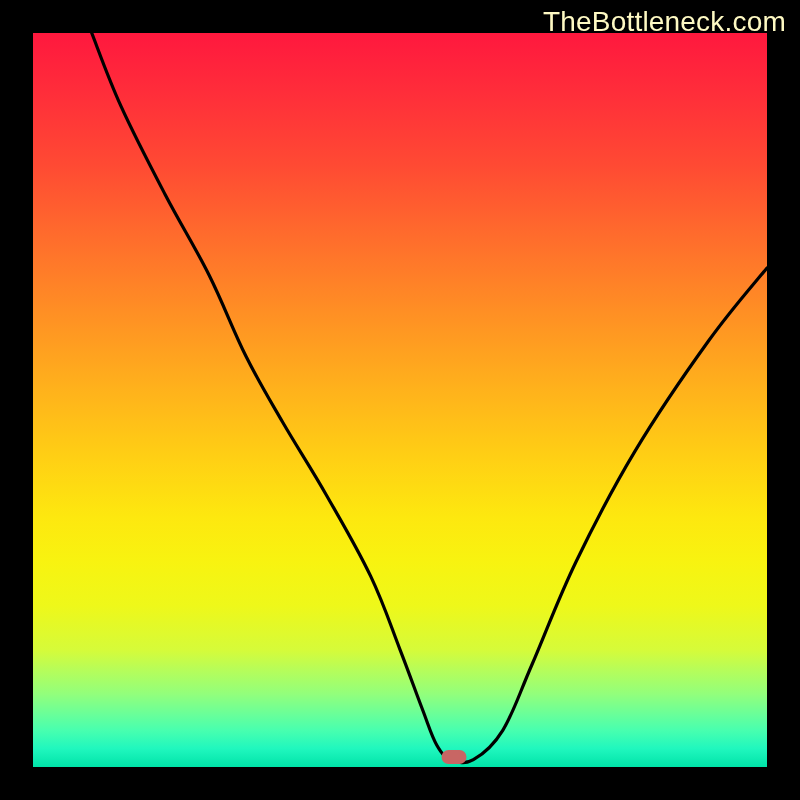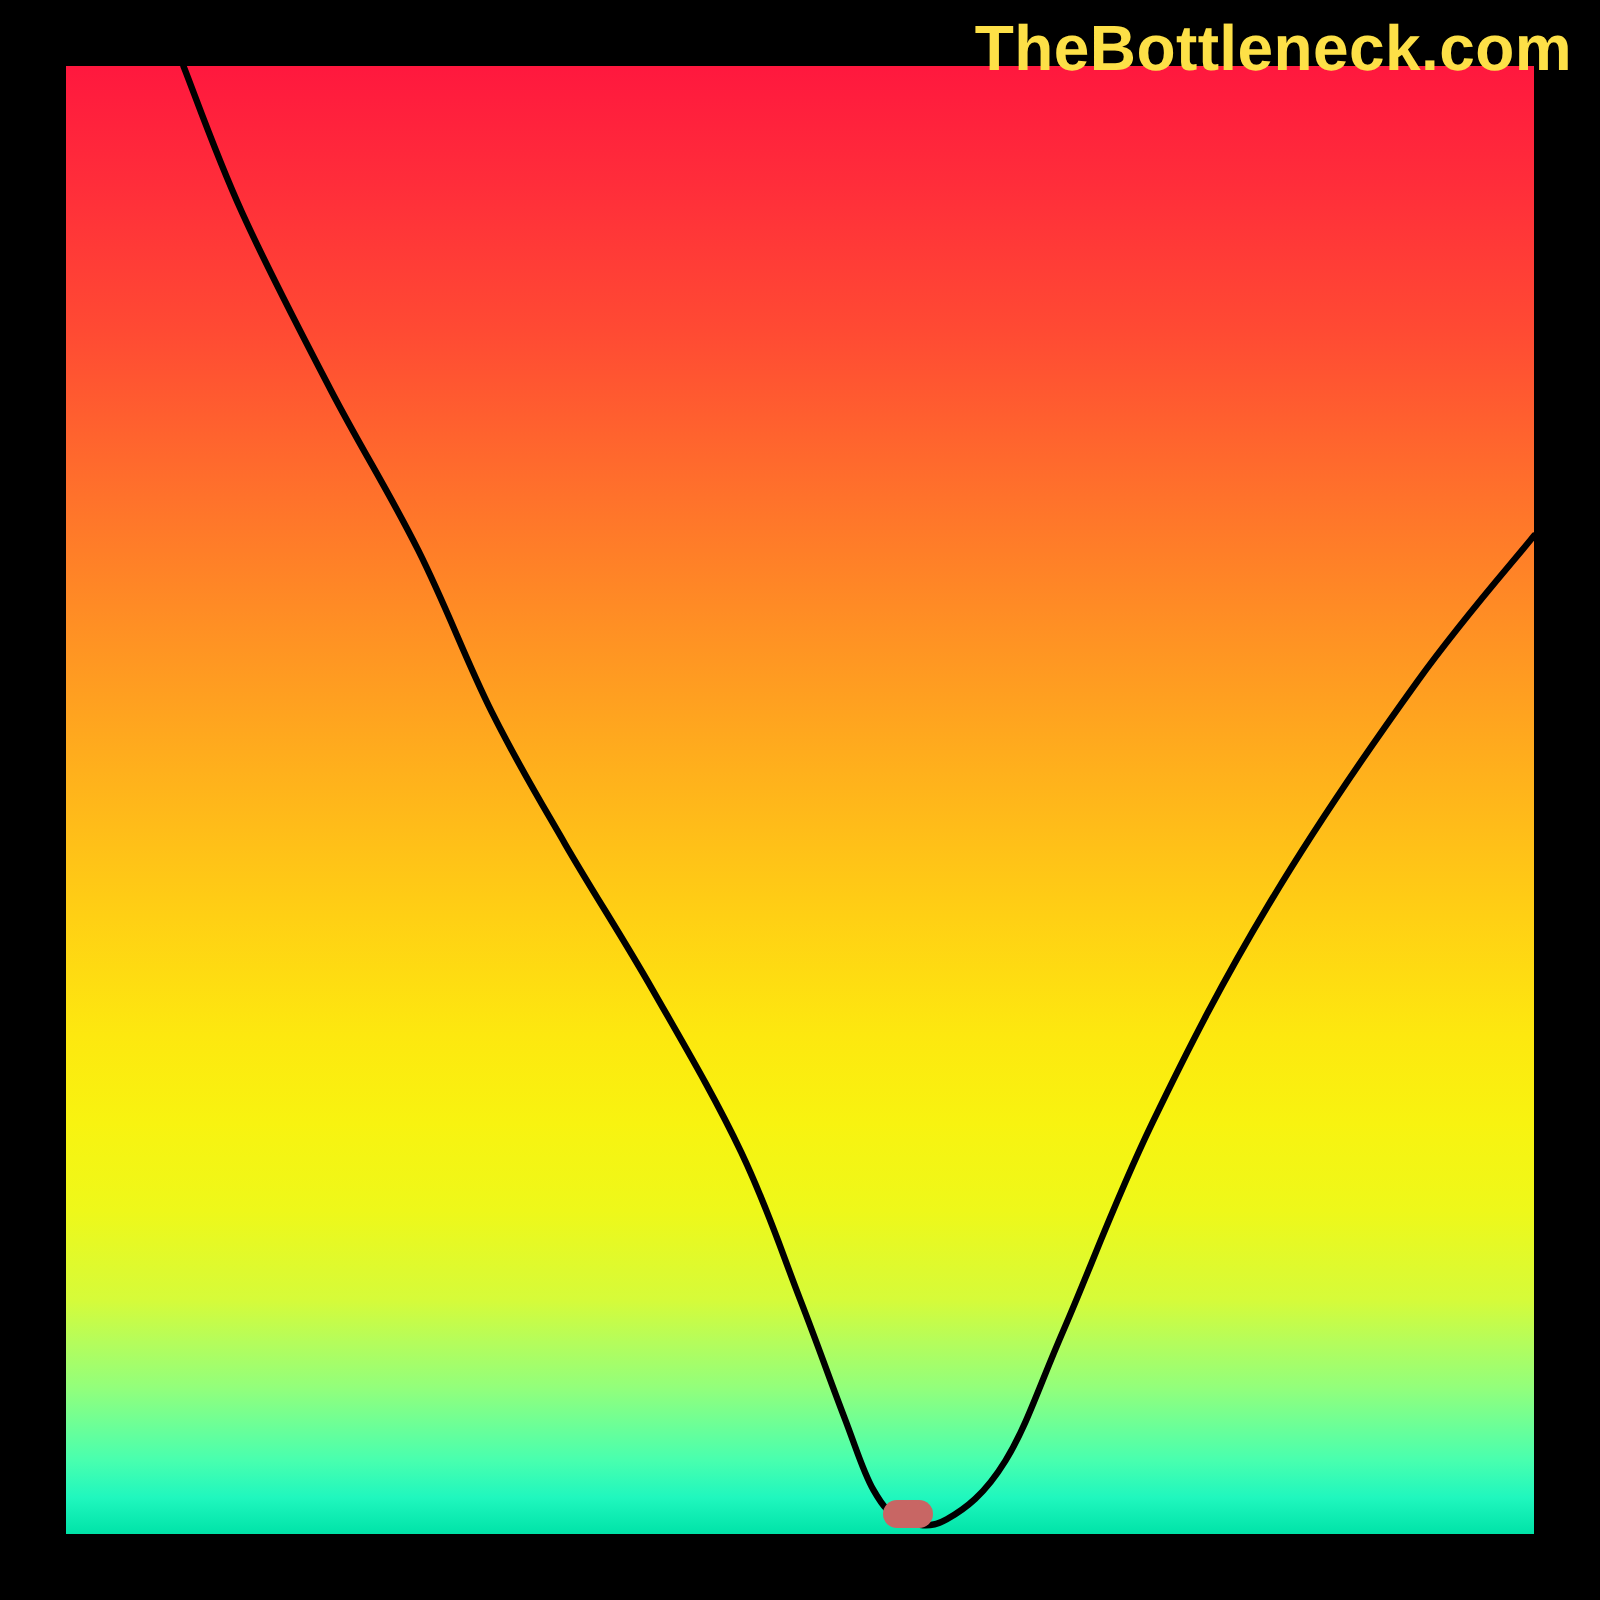--- a/index.html
+++ b/index.html
@@ -14,23 +14,23 @@
   .frame {
     position: relative;
     width: 800px;
     height: 800px;
     background: #000;
   }
   .watermark {
     position: absolute;
     top: 6px;
     right: 14px;
-    color: #fde047;
-    font-size: 32px;
-    font-weight: 700;
+    color: #fef9c3;
+    font-size: 28px;
+    font-weight: 400;
     letter-spacing: 0.2px;
     z-index: 20;
   }
   .plot-area {
     position: absolute;
     left: 33px;
     top: 33px;
     width: 734px;
     height: 734px;
     background: linear-gradient(

